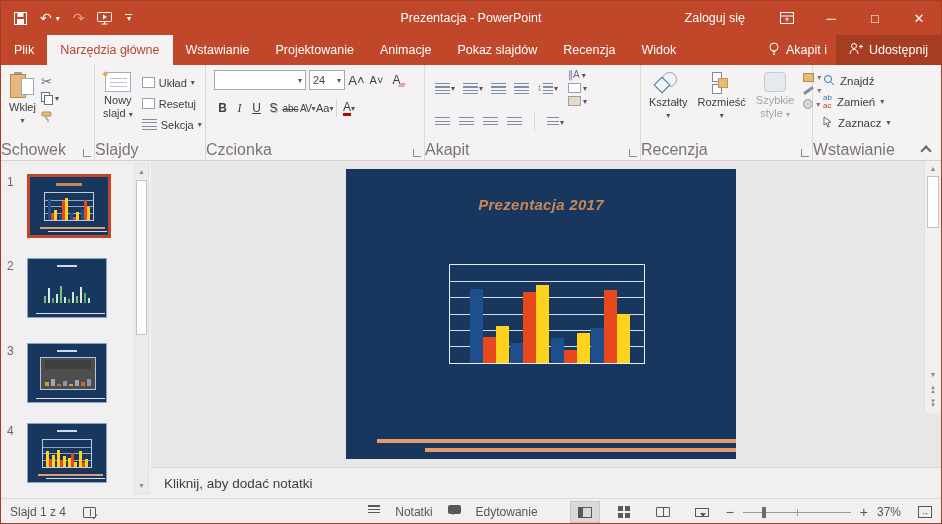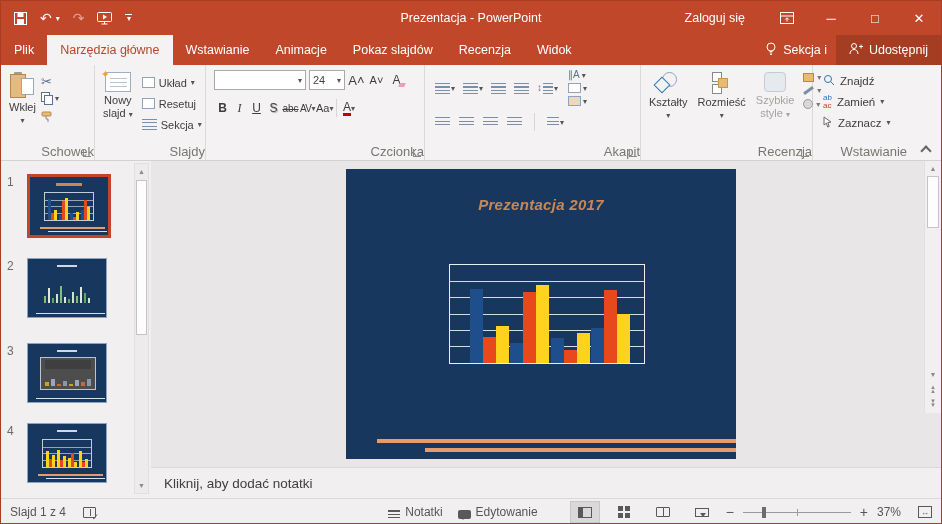--- a/index.html
+++ b/index.html
@@ -23,21 +23,21 @@
 .tabs{height:30px;background:#C1472A;display:flex;align-items:stretch;color:#fff;font-size:12.5px}
 .tab{display:flex;align-items:center;padding:0 13px;white-space:nowrap}
 .tab.active{background:#F4F2F3;color:#B7472A}
 .tabspacer{flex:1}
 .tellme{display:flex;align-items:center;gap:6px;padding:0 9px;white-space:nowrap}
 .share{display:flex;align-items:center;gap:6px;background:#A53D22;padding:0 13px;white-space:nowrap}
 
 
 .ribbon{height:96px;background:#F4F2F3;display:flex;position:relative;border-bottom:1px solid #D5D1D0;color:#3E3E3E}
 .grp{position:relative;height:100%;border-right:1px solid #DDD9D8;padding:5px 3px 15px;flex:none}
-.glabel{position:absolute;bottom:1px;left:0;right:0;text-align:right;font-size:13px;color:#797671}
+.glabel{position:absolute;bottom:1px;left:0;right:0;text-align:left;font-size:16px;color:#797671}
 .lnch{position:absolute;right:3px;bottom:3px;width:8px;height:8px;border-left:1px solid #8a8a8a;border-bottom:1px solid #8a8a8a}
 .big{display:flex;flex-direction:column;align-items:center;gap:2px;font-size:11px;line-height:1.15;text-align:center;padding:2px 5px}
 .carot{font-size:8px;color:#555}
 .smallbtn{display:flex;align-items:center;gap:4px;font-size:11px;height:21px;white-space:nowrap}
 .mini-ic{width:13px;height:11px;border:1px solid #8FA3BA;background:#fff;flex:none}
 .lines-ic{width:15px;height:11px;background:repeating-linear-gradient(to bottom,#7C8FA6 0 1px,transparent 1px 3.5px);flex:none}
 .gi{color:#5B718C;font-size:13px;line-height:1}
 .combo{height:20px;border:1px solid #ACA8A6;background:#fff;display:flex;align-items:center;justify-content:space-between;padding:0 3px;font-size:11px;color:#444}
 .lb{min-width:17px;height:18px;display:flex;align-items:center;justify-content:center;font-size:12px;color:#3E3E3E}
 .vdiv{width:1px;height:18px;background:#D9D5D4;margin:0 3px}
@@ -111,21 +111,21 @@
 .vsb .vdn{top:206px}
 .dbl{position:absolute;left:0;right:0;display:flex;flex-direction:column;align-items:center;font-size:6px;line-height:4px;color:#8A8A8A}
 .notesbar{height:31px;background:#F1EFF0;border-top:1px solid #DCD8D9;display:flex;align-items:center;padding-left:13px;font-size:13.5px;color:#404040}
 
 
 .status{height:27px;background:#F1EFF0;border-top:1px solid #DCD8D9;display:flex;align-items:center;font-size:12px;color:#565656;padding:0 9px;gap:9px}
 .icspell{position:relative;width:13px;height:11px;border:1px solid #595959;border-radius:1px;margin-left:8px}
 .icspell::before{content:"";position:absolute;left:50%;top:1px;bottom:1px;width:1px;background:#595959}
 .icspell::after{content:"✓";position:absolute;right:-4px;bottom:-5px;font-size:9px;color:#595959}
 .spacer{flex:1}
-.sbtn{display:flex;align-items:flex-end;gap:5px;white-space:nowrap}
+.sbtn{display:flex;align-items:flex-start;gap:15px;white-space:nowrap}
 .nico{width:12px;height:9px;border-top:2px solid #595959;background:repeating-linear-gradient(to bottom,transparent 0 2px,#595959 2px 3px)}
 .bub{width:13px;height:9px;background:#595959;border-radius:2px;position:relative}
 .bub::after{content:"";position:absolute;left:2px;bottom:-4px;border:3px solid transparent;border-top:4px solid #595959}
 .vbtn{width:30px;height:22px;display:flex;align-items:center;justify-content:center;flex:none}
 .vbtn.active{background:#DBD8D9;border:1px solid #C9C6C7}
 .icnorm{width:14px;height:11px;border:1px solid #595959;background:linear-gradient(to right,#595959 0 4px,transparent 4px)}
 .icsort{width:12px;height:12px;background-image:linear-gradient(#595959,#595959),linear-gradient(#595959,#595959),linear-gradient(#595959,#595959),linear-gradient(#595959,#595959);background-size:5px 5px;background-repeat:no-repeat;background-position:0 0,7px 0,0 7px,7px 7px}
 .icread{width:14px;height:10px;border:1px solid #595959;border-radius:1px;background:linear-gradient(to right,transparent 0 6px,#595959 6px 7px,transparent 7px)}
 .icshow{width:14px;height:9px;border:1px solid #595959;position:relative}
 .icshow::after{content:"";position:absolute;left:4px;bottom:-4px;border:3px solid transparent;border-top:4px solid #595959}
@@ -174,33 +174,34 @@
       <div class="wbtn">─</div>
       <div class="wbtn">□</div>
       <div class="wbtn">✕</div>
     </div>
   </div>
 
   <div class="tabs">
     <div class="tab">Plik</div>
     <div class="tab active">Narzędzia główne</div>
     <div class="tab">Wstawianie</div>
+    <div class="tab">Projektowanie</div>
     <div class="tab">Animacje</div>
     <div class="tab">Pokaz slajdów</div>
     <div class="tab">Recenzja</div>
     <div class="tab">Widok</div>
     <div class="tabspacer"></div>
     <div class="tellme">
       <span>
         <svg width="12" height="14">
             <circle cx="6" cy="5" r="4" fill="none" stroke="#fff"></circle>
             <path d="M4.5 9.5 h3 M4.8 11 h2.4 M5.2 12.5 h1.6" stroke="#fff"></path>
           </svg>
       </span>
-      <span>Sekcja i</span>
+      <span>Akapit i</span>
     </div>
     <div class="share">
       <span>
         <svg width="14" height="13">
             <circle cx="5" cy="4" r="2.5" fill="none" stroke="#fff"></circle>
             <path d="M1 12 c0-3 2-4.5 4-4.5 s4 1.5 4 4.5" fill="none" stroke="#fff"></path>
             <path d="M10 4.5 h4 M12 2.5 v4" stroke="#fff"></path>
           </svg>
       </span>
       <span>Udostępnij</span>

